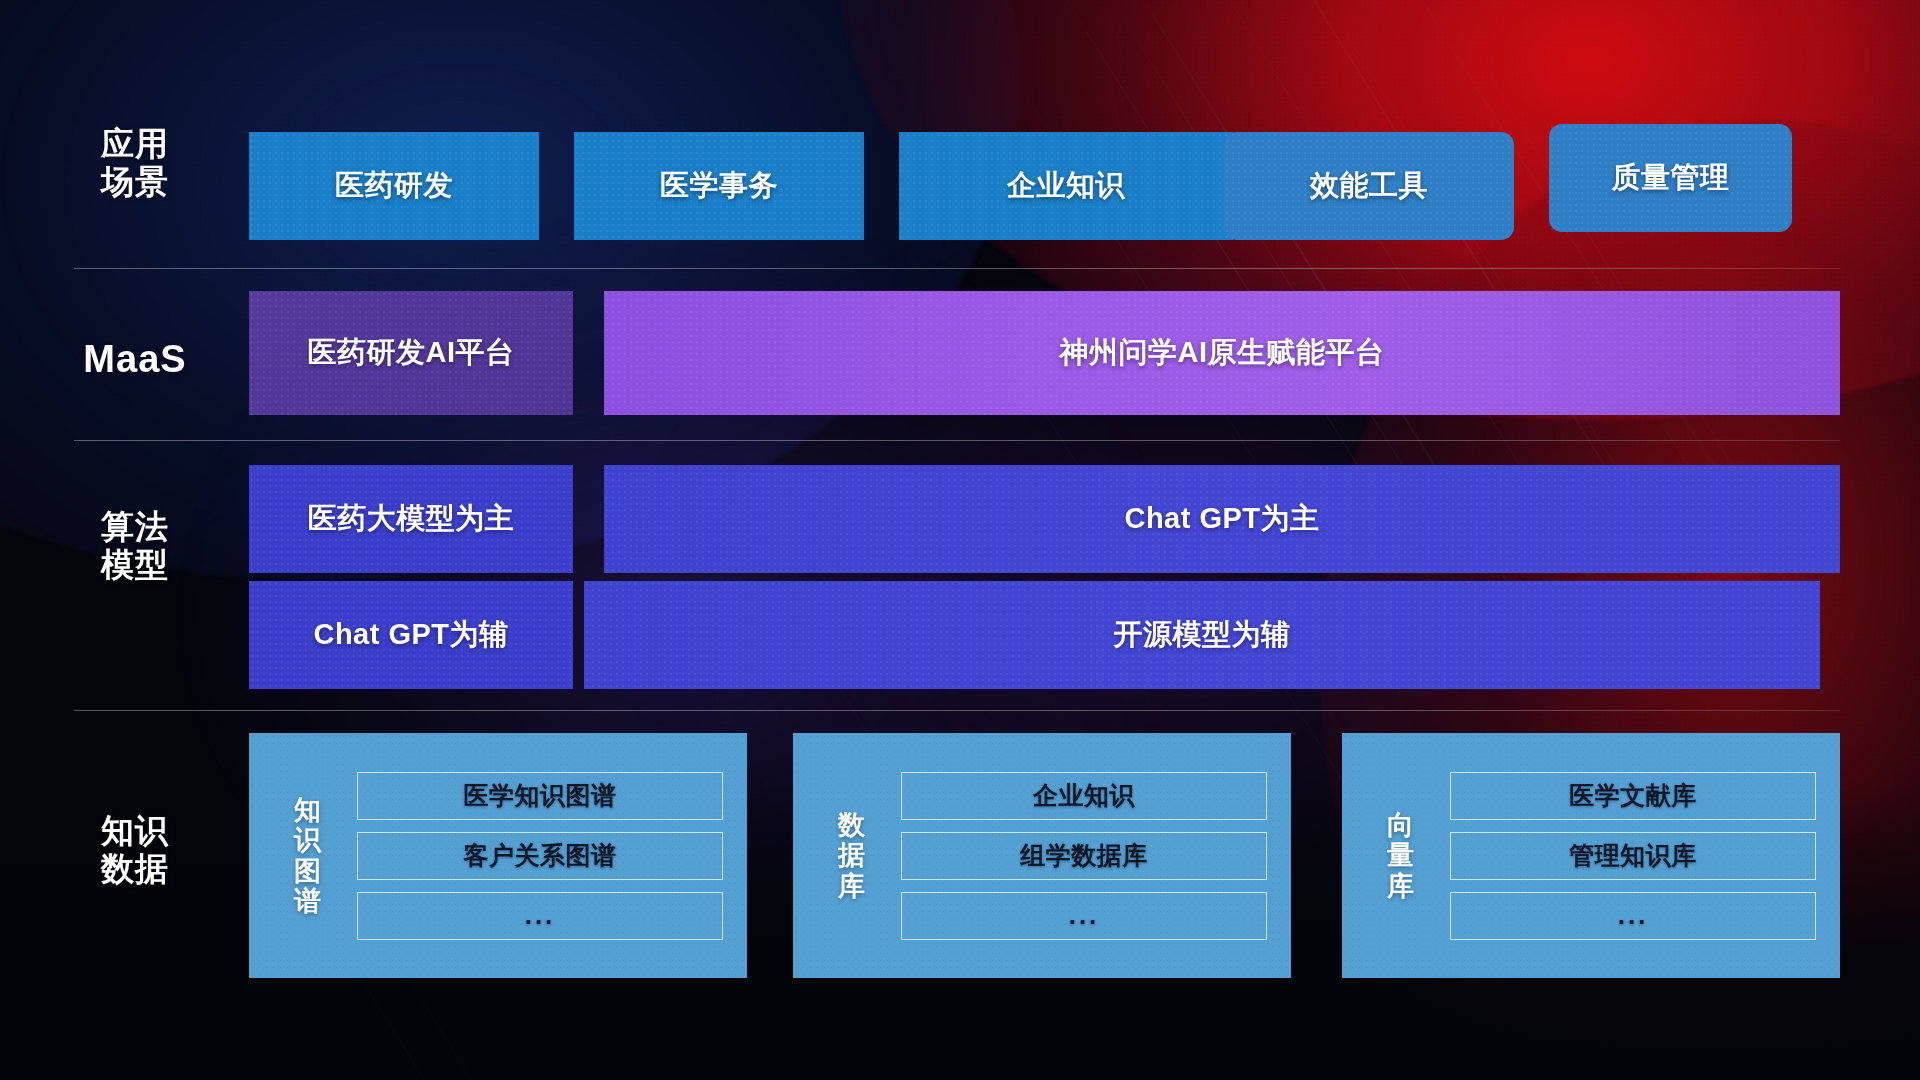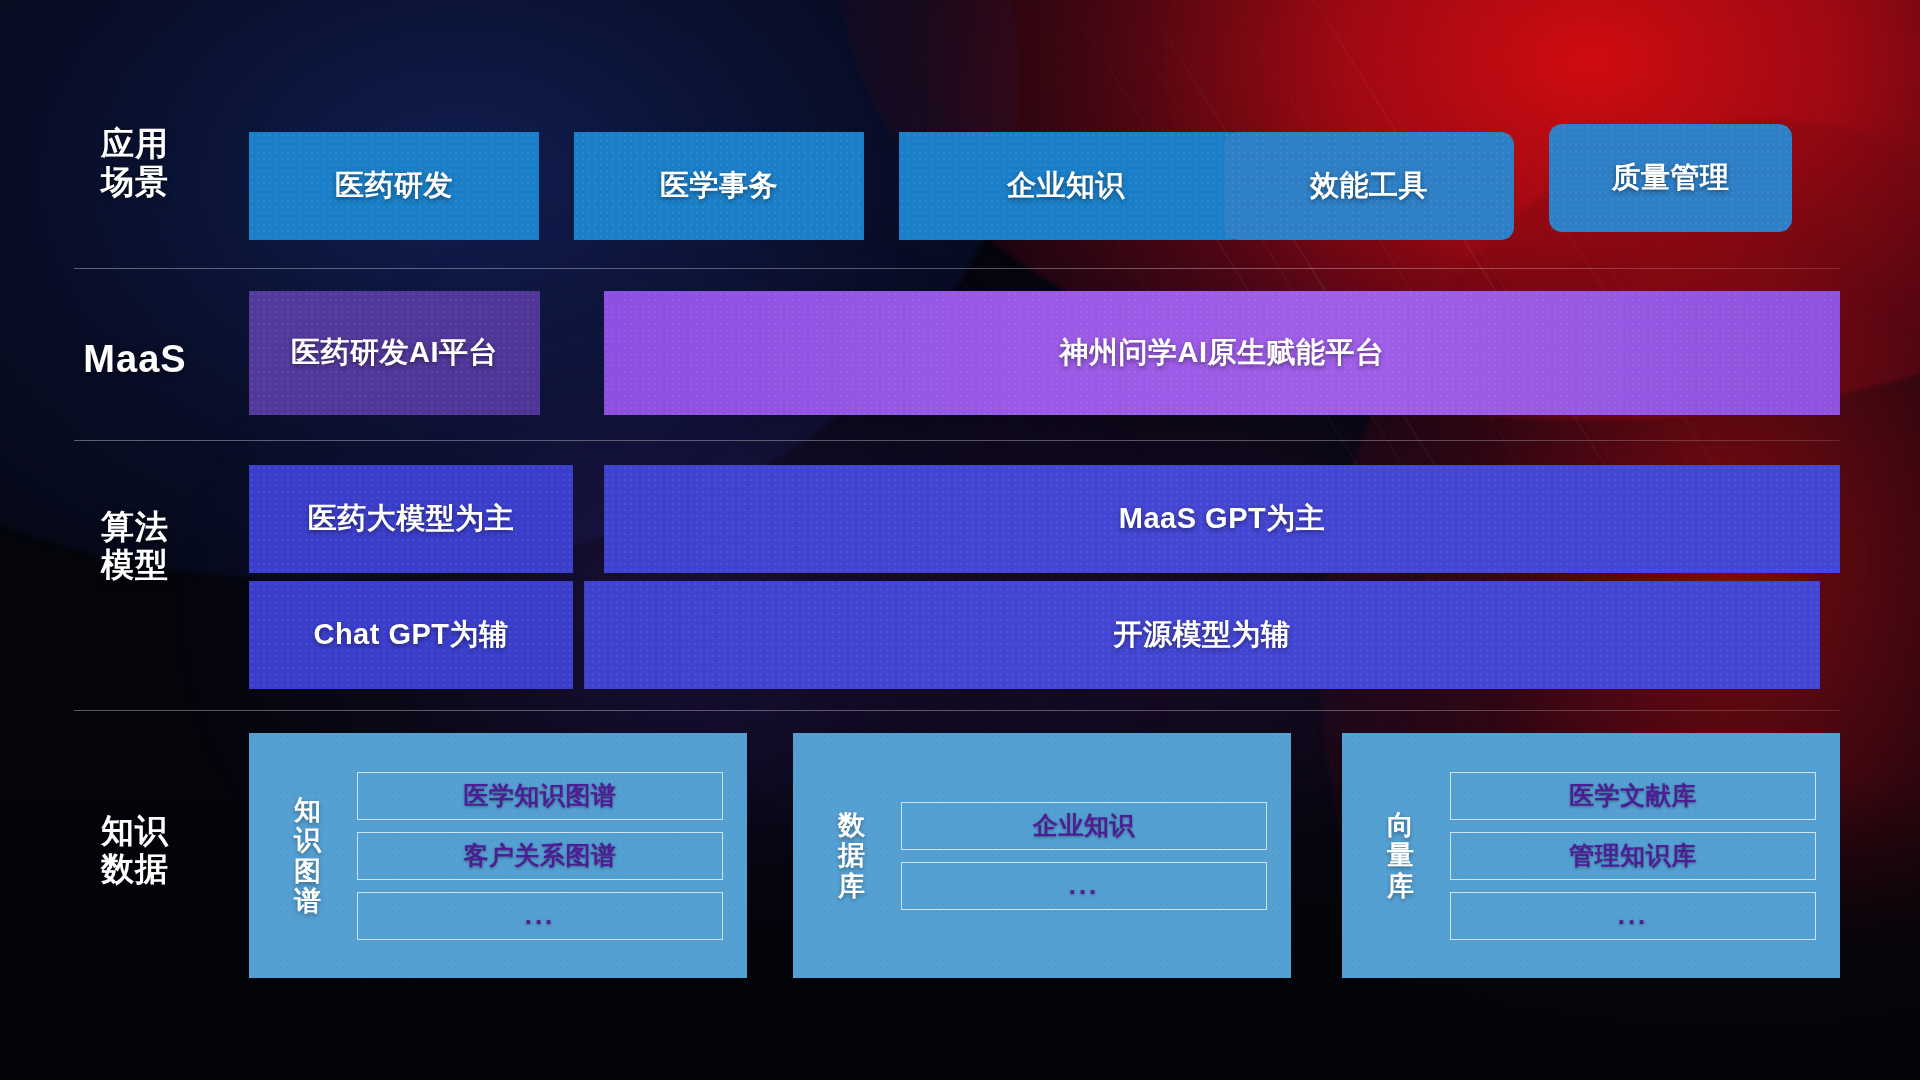--- a/index.html
+++ b/index.html
@@ -104,21 +104,21 @@
   .ktitle{
     color:#fff; font-weight:bold; font-size:27px; line-height:1.12;
     width:66px; text-align:center; margin-left:26px; letter-spacing:1px;
     position:relative; z-index:2;
     text-shadow:0 2px 4px rgba(0,0,0,.35);
   }
   .kitems{ position:relative; z-index:2; flex:1; margin:0 24px 0 16px; }
   .kitem{
     border:1px solid rgba(255,255,255,.70);
     height:48px; display:flex; align-items:center; justify-content:center;
-    color:#4c1d95; font-weight:bold; font-size:25px; letter-spacing:.5px;
+    color:#0f172a; font-weight:bold; font-size:25px; letter-spacing:.5px;
     margin-bottom:12px; text-shadow:0 1px 3px rgba(0,0,0,.35);
   }
   .kitem:last-child{ margin-bottom:0; }
   .kitem.dots{ font-size:26px; letter-spacing:3px; }
 
   .watermark{
     position:absolute; color:rgba(255,255,255,.10); font-weight:bold;
     font-size:46px; letter-spacing:4px; pointer-events:none;
   }
 </style>
@@ -165,32 +165,32 @@
   <div class="cell app-cell" style="left:249px; top:132px; width:290px; height:108px;">医药研发</div>
   <div class="cell app-cell" style="left:574px; top:132px; width:290px; height:108px;">医学事务</div>
   <div class="cell app-cell" style="left:899px; top:132px; width:334px; height:108px;">企业知识</div>
   <div class="cell app-cell shade" style="left:1224px; top:132px; width:290px; height:108px;">效能工具</div>
   <div class="cell app-cell shade" style="left:1549px; top:124px; width:243px; height:108px;">质量管理</div>
 
   <div class="divider" style="left:74px; top:268px; width:1766px;"></div>
 
   <div class="row-label" style="left:60px; top:337px; width:150px; font-size:38px;">MaaS</div>
 
-  <div class="cell maas-left" style="left:249px; top:291px; width:291px; height:124px;">医药研发AI平台</div>
+  <div class="cell maas-left" style="left:249px; top:291px; width:324px; height:124px;">医药研发AI平台</div>
   <div class="cell maas-right" style="left:604px; top:291px; width:1236px; height:124px;">神州问学AI原生赋能平台</div>
 
   <div class="divider" style="left:74px; top:440px; width:1766px;"></div>
 
   <div class="row-label" style="left:75px; top:508px; width:120px; font-size:33px;font-family:Liberation Serif, serif;">
     <div>算法</div>
     <div>模型</div>
   </div>
 
   <div class="cell algo-cell" style="left:249px; top:465px; width:324px; height:108px;">医药大模型为主</div>
-  <div class="cell algo-cell wide" style="left:604px; top:465px; width:1236px; height:108px;">MaaS GPT为主</div>
+  <div class="cell algo-cell wide" style="left:604px; top:465px; width:1236px; height:108px;">Chat GPT为主</div>
 
   <div class="cell algo-cell" style="left:249px; top:581px; width:324px; height:108px;">Chat GPT为辅</div>
   <div class="cell algo-cell wide" style="left:584px; top:581px; width:1236px; height:108px;">开源模型为辅</div>
 
   <div class="divider" style="left:74px; top:710px; width:1766px;"></div>
 
   <div class="row-label" style="left:75px; top:812px; width:120px; font-size:33px;">
     <div>知识</div>
     <div>数据</div>
   </div>
@@ -210,20 +210,21 @@
   </div>
 
   <div class="kpanel" style="left:793px; top:733px; width:498px; height:245px;">
     <div class="ktitle">
       <div>数</div>
       <div>据</div>
       <div>库</div>
     </div>
     <div class="kitems">
       <div class="kitem">企业知识</div>
+      <div class="kitem">组学数据库</div>
       <div class="kitem dots">...</div>
     </div>
   </div>
 
   <div class="kpanel" style="left:1342px; top:733px; width:498px; height:245px;">
     <div class="ktitle">
       <div>向</div>
       <div>量</div>
       <div>库</div>
     </div>

